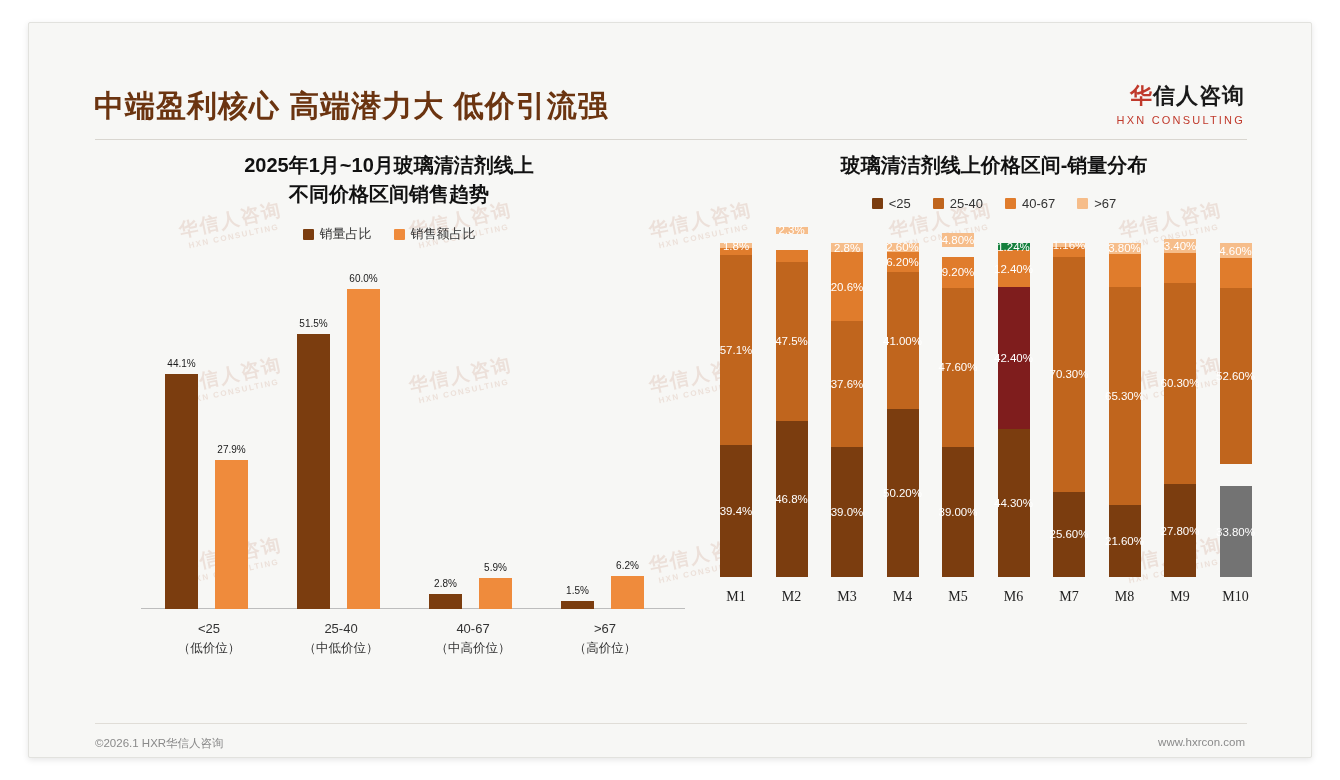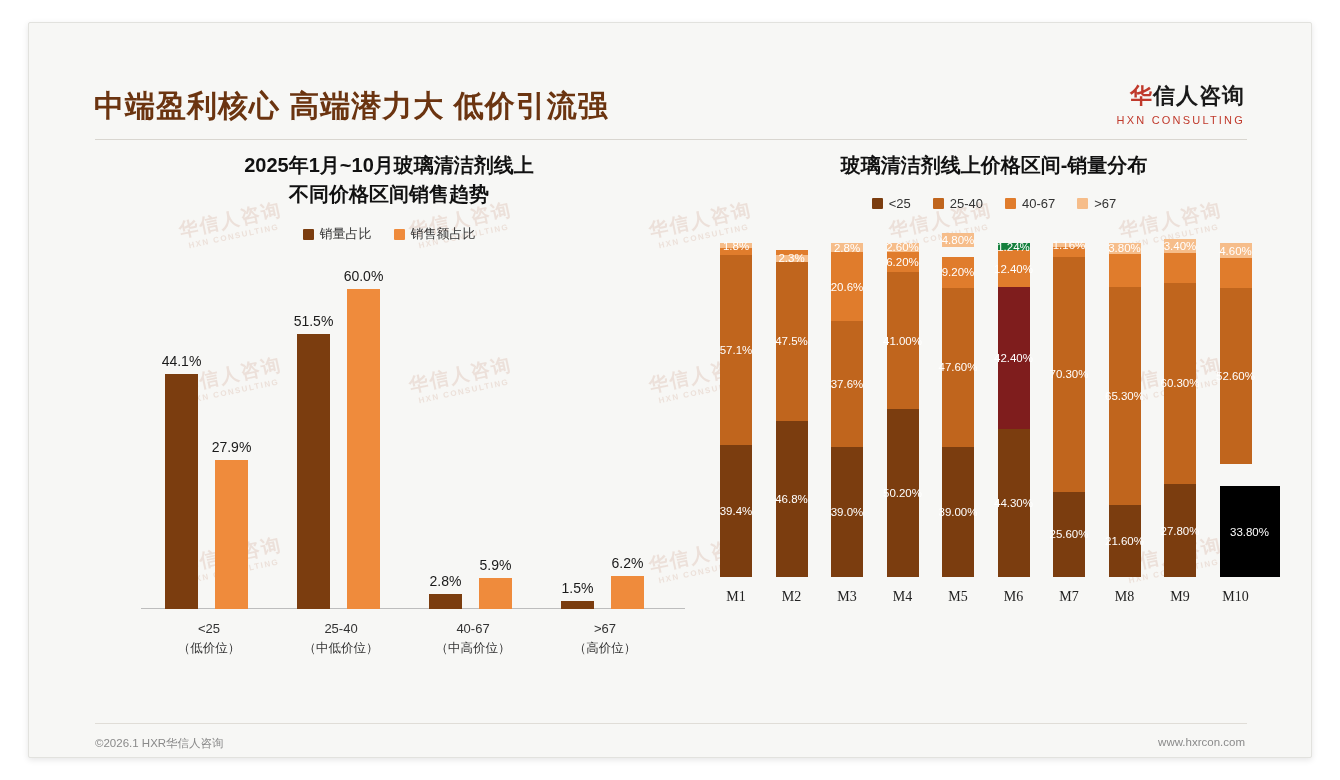--- a/index.html
+++ b/index.html
@@ -52,21 +52,21 @@
   
   .gbc{position:relative;margin-top:14px;height:404px;}
   .gbc-plot{position:absolute;left:60px;right:10px;top:0;bottom:52px;}
   .axis-line{position:absolute;left:52px;right:4px;bottom:52px;height:1px;background:#bdbdbd;}
   .group{position:absolute;bottom:0;width:120px;height:100%;}
   .bar{position:absolute;bottom:0;width:33px;}
   .bar.a{left:16px;background:#7b3d0f;}
   .bar.b{left:66px;background:#ef8b3c;}
   .bar-lab{
     position:absolute;left:50%;transform:translateX(-50%);
-    font-size:14px;color:#1a1a1a;white-space:nowrap;bottom:100%;margin-bottom:5px;margin-top:28px;
+    font-size:10px;color:#1a1a1a;white-space:nowrap;bottom:100%;margin-bottom:5px;margin-top:28px;
   }
   .xcat{
     position:absolute;top:100%;margin-top:10px;left:0;width:100%;text-align:center;
     font-size:13px;color:#333;line-height:1.5;
   }
   .xcat .sub{display:block;font-size:12.5px;color:#333;}
 
   
   .sbc{position:relative;margin-top:14px;height:404px;}
   .sbc-plot{position:absolute;left:8px;right:4px;top:18px;bottom:52px;}
@@ -247,21 +247,21 @@
           </div>
           <div class="scol" style="left: 55.5px;">
             <div class="sstack">
               <div class="seg" style="background: rgb(123, 61, 15); height: 156.312px; bottom: 0px;">
                 <span class="seg-lab">46.8%</span>
               </div>
               <div class="seg" style="background: rgb(192, 101, 29); height: 158.65px; bottom: 156.312px;">
                 <span class="seg-lab">47.5%</span>
               </div>
               <div class="seg" style="background: rgb(224, 124, 44); height: 11.69px; bottom: 314.962px;"></div>
-              <div class="seg" style="background: rgb(246, 189, 138); height: 7.348px; bottom: 315px;">
+              <div class="seg" style="background: rgb(246, 189, 138); height: 7.348px; bottom: 343px;">
                 <span class="seg-lab">2.3%</span>
               </div>
             </div>
             <div class="sxlab">M2</div>
           </div>
           <div class="scol" style="left: 111px;">
             <div class="sstack">
               <div class="seg" style="background: rgb(123, 61, 15); height: 130.26px; bottom: 0px;">
                 <span class="seg-lab">39.0%</span>
               </div>
@@ -368,21 +368,21 @@
               </div>
               <div class="seg" style="background: rgb(224, 124, 44); height: 29.726px; bottom: 294.254px;"></div>
               <div class="seg" style="background: rgb(246, 189, 138); height: 14px; bottom: 323.98px;">
                 <span class="seg-lab">3.40%</span>
               </div>
             </div>
             <div class="sxlab">M9</div>
           </div>
           <div class="scol" style="left: 499.5px;">
             <div class="sstack">
-              <div class="seg" style="background: #000000; height: 91px; bottom: 0px; padding-left: 28px;">
+              <div class="seg" style="background: #737373; height: 91px; bottom: 0px;">
                 <span class="seg-lab">33.80%</span>
               </div>
               <div class="seg" style="background: rgb(192, 101, 29); height: 175.684px; bottom: 112.892px;">
                 <span class="seg-lab">52.60%</span>
               </div>
               <div class="seg" style="background: rgb(224, 124, 44); height: 30.06px; bottom: 288.576px;"></div>
               <div class="seg" style="background: rgb(246, 189, 138); height: 15.364px; bottom: 318.636px;">
                 <span class="seg-lab">4.60%</span>
               </div>
             </div>

